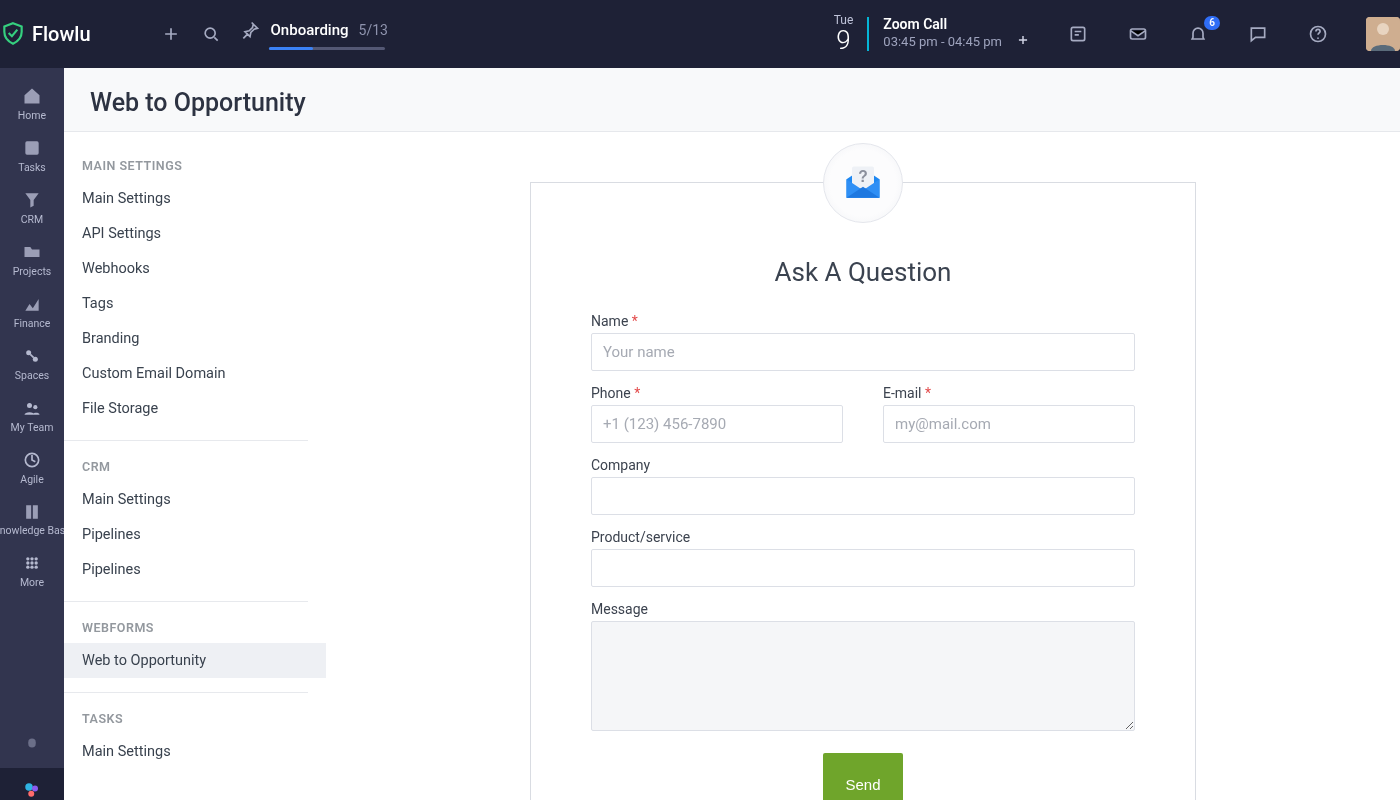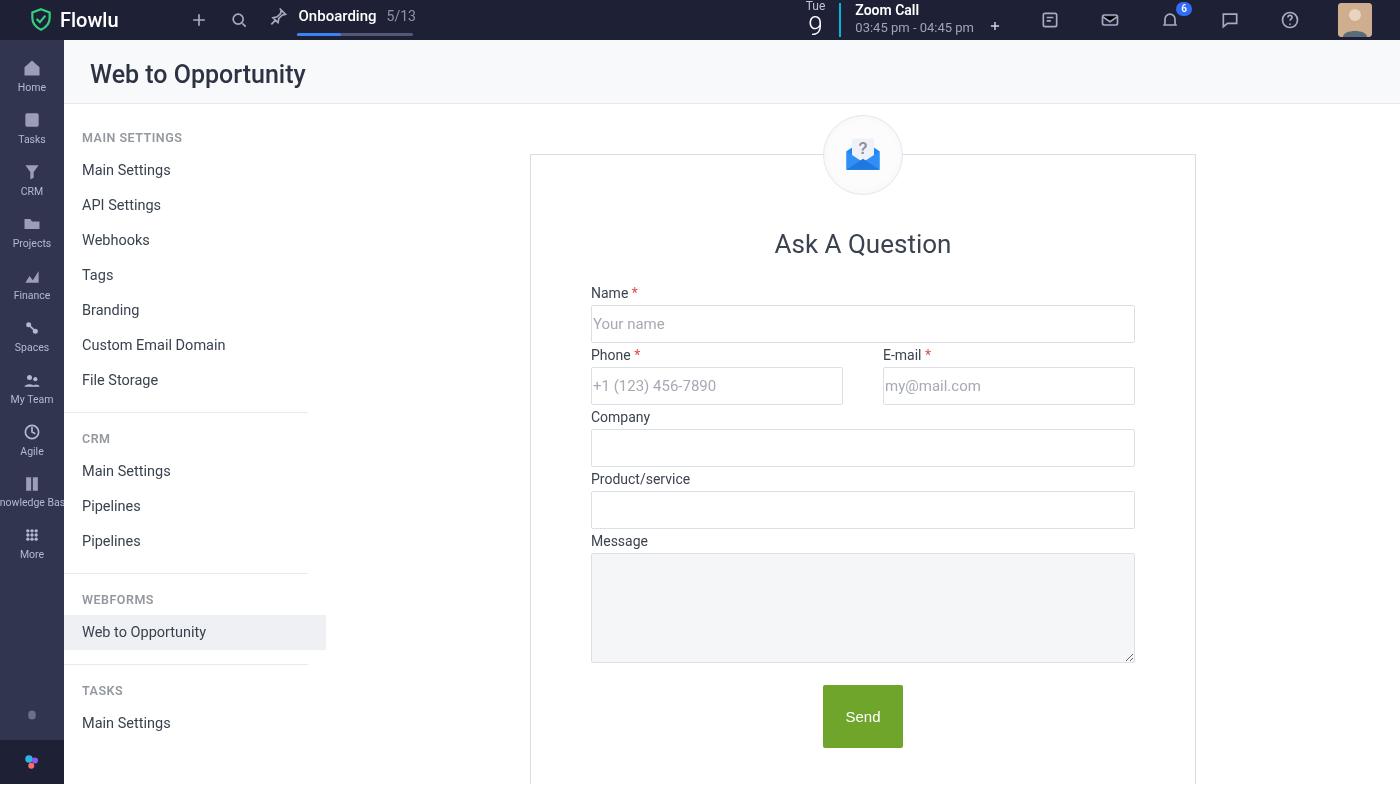--- a/index.html
+++ b/index.html
@@ -1,18 +1,18 @@
 <!DOCTYPE html>
 <html><head>
 <meta charset="utf-8">
 <style>
   * { box-sizing: border-box; }
   html, body { margin:0; padding:0; width:1400px; height:800px; font-family: -apple-system, "Segoe UI", Roboto, "Helvetica Neue", Arial, sans-serif; background:#fff; color:#333; overflow:hidden;}
   
-  .topbar { height:40px; background:#1e2136; display:flex; align-items:center; color:#e6e8f0; padding:0 28px; }
+  .topbar { height:68px; background:#1e2136; display:flex; align-items:center; color:#e6e8f0; padding:0 0; }
   .logo { display:flex; align-items:center; gap:6px; font-size:20px; font-weight:500; color:#fff; margin-right:60px;}
   .logo svg { width:26px; height:26px; }
   .top-icon { width:40px; height:40px; display:flex; align-items:center; justify-content:center; color:#a6abc2; cursor:pointer; }
   .top-icon svg { width:20px; height:20px; }
   .onboarding { display:flex; flex-direction:column; margin-left:8px; }
   .onboarding-row { display:flex; align-items:center; gap:10px; }
   .onboarding-row .ob-icon { color:#a6abc2; }
   .onboarding-title { color:#fff; font-size:15px; font-weight:500; }
   .onboarding-count { color:#8e93ad; font-size:14px; }
   .onboarding-bar { width:116px; height:3px; background:#545874; margin-top:6px; margin-left:30px; position:relative; border-radius:2px;}
@@ -52,24 +52,24 @@
   .section-label { font-size:12.5px; letter-spacing:.5px; color:#93989e; font-weight:600; padding:8px 18px; }
   .subnav-item { padding:9px 18px; font-size:14.5px; color:#39424e; cursor:pointer; }
   .subnav-item.active { background:#eef0f4; }
   .section-divider { border-top:1px solid #e7e9ed; margin:14px 18px 10px 0; }
 
   
   .main { flex:1; display:flex; justify-content:center; align-items:flex-start; overflow:auto;}
   .form-frame { margin-top:50px; border:1px solid #d9dce2; width:666px; padding:50px 60px 36px; position:relative; }
   .form-icon-wrap { position:absolute; top:-40px; left:50%; transform:translateX(-50%); width:80px; height:80px; border-radius:50%; background:radial-gradient(circle at center, #fcfcfd 60%, #edeff3 100%); border:1px solid #e4e6ec; display:flex; align-items:center; justify-content:center;}
   .form-title { text-align:center; font-size:26px; color:#3b4350; font-weight:400; margin:24px 0 26px; }
-  .fld { margin-bottom:4px; }
+  .fld { margin-bottom:14px; }
   .fld label { font-size:14px; color:#3c434f; display:block; margin-bottom:4px; }
   .req { color:#e34b4b; }
-  input.txt, textarea.txt { width:100%; border:1px solid #dcdfe6; border-radius:2px; padding:9px 1px; font-size:15px; color:#333; font-family:inherit;}
+  input.txt, textarea.txt { width:100%; border:1px solid #dcdfe6; border-radius:2px; padding:9px 11px; font-size:15px; color:#333; font-family:inherit;}
   input.txt::placeholder, textarea.txt::placeholder { color:#a6aab3; }
   .row2 { display:flex; gap:40px;align-items:flex-end; }
   .row2 .fld { flex:1; }
   textarea.txt { height:110px; background:#f5f6f8; resize:both;}
   .send-wrap { display:flex; justify-content:center; margin-top:18px;}
   .send-btn { background:#6fa52b; color:#fff; border:none; padding:23px 22px; font-size:15px; border-radius:2px; cursor:pointer;}
 </style>
 </head>
 <body>
 

